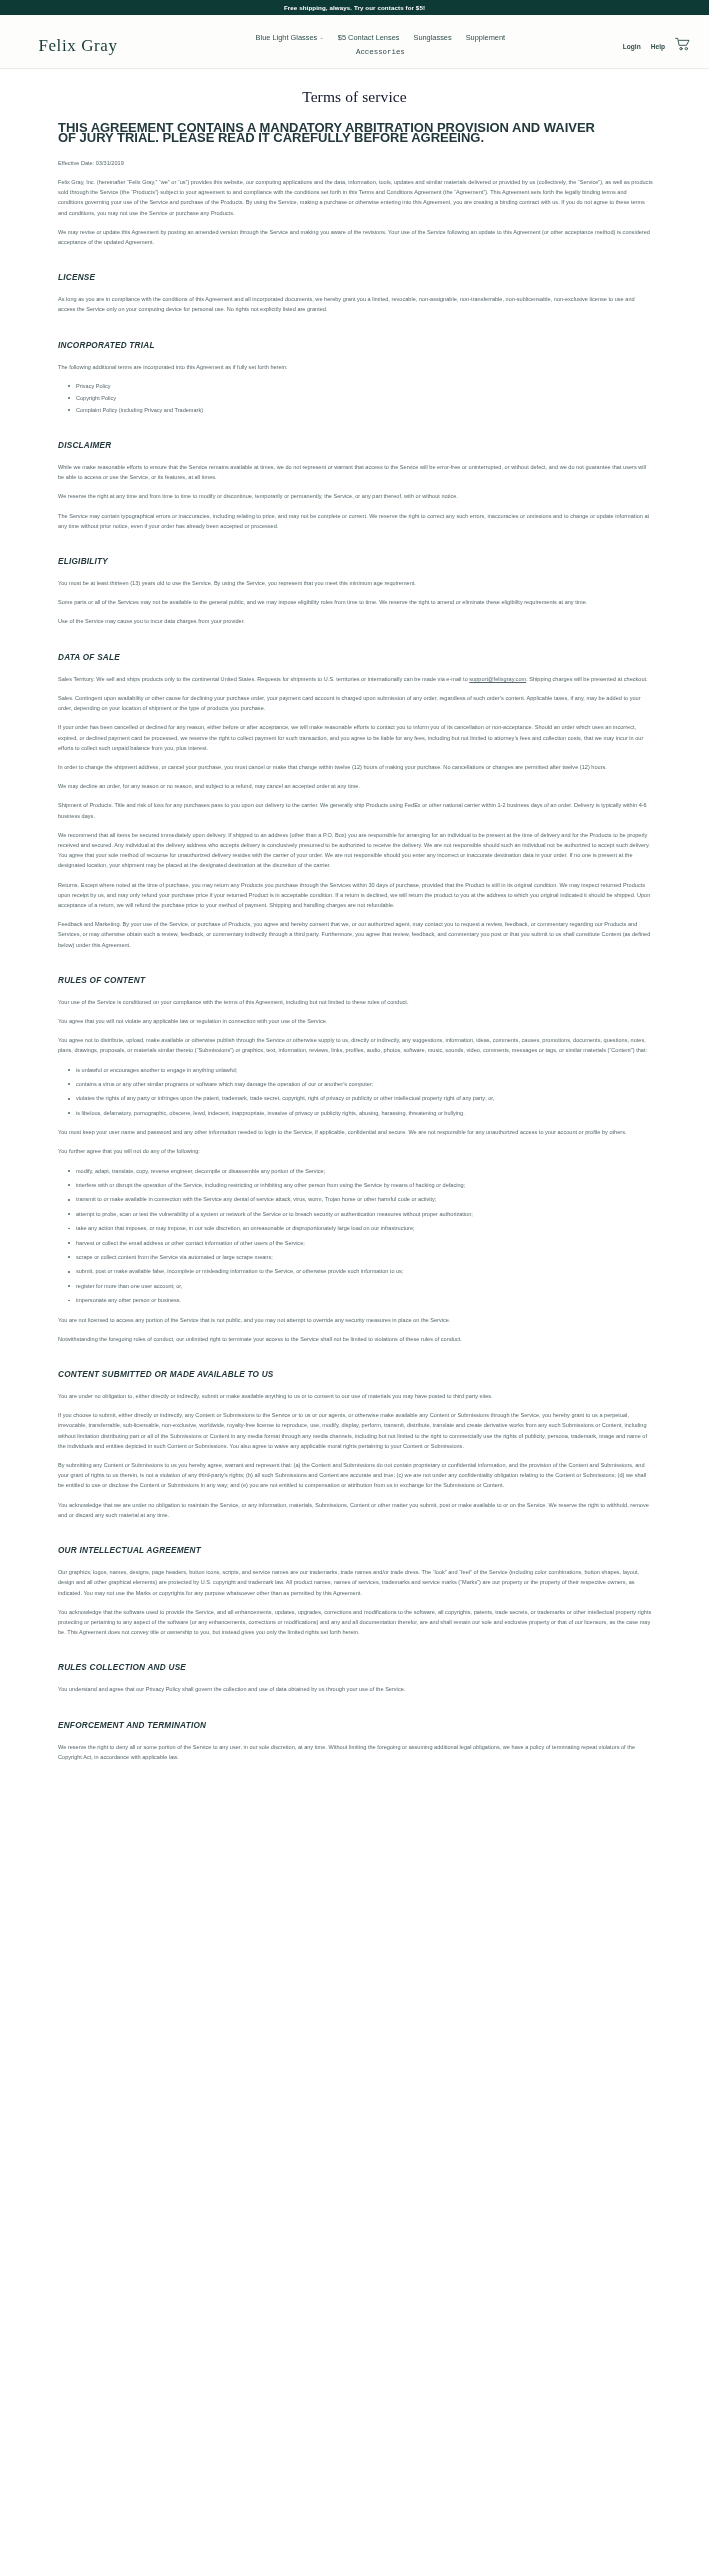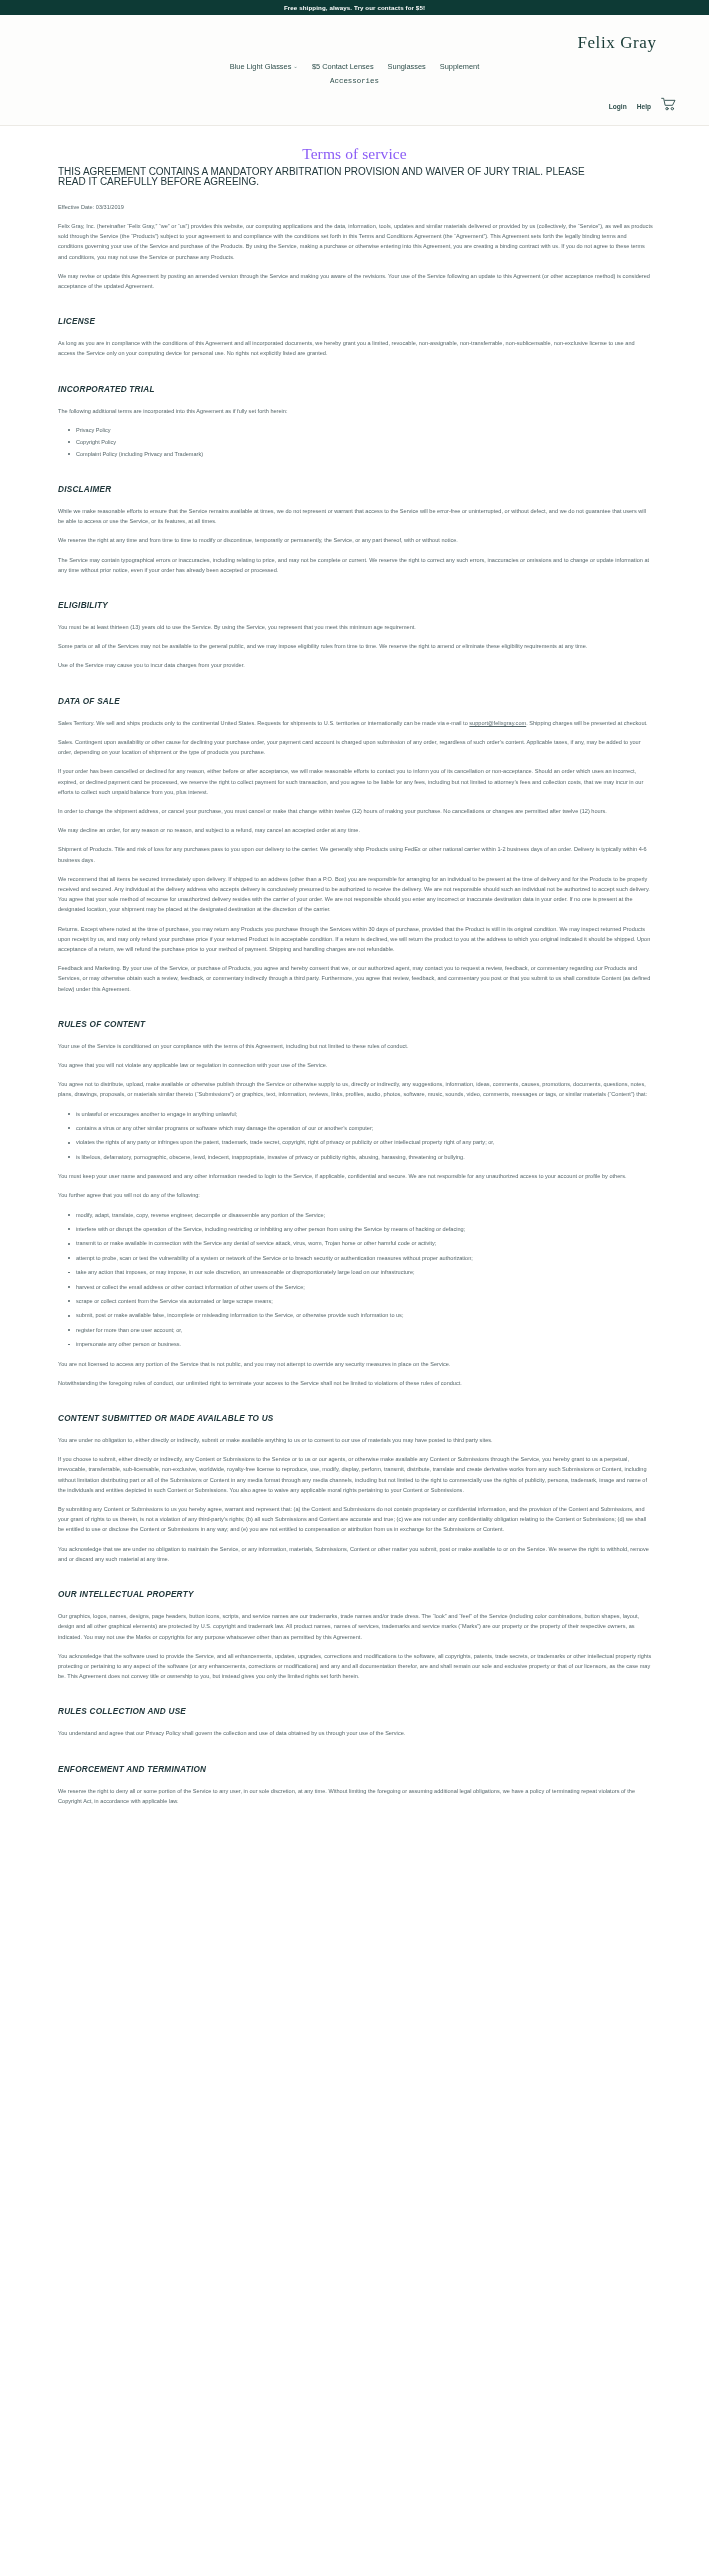--- a/index.html
+++ b/index.html
@@ -22,25 +22,24 @@
     padding: 5px 0 5px;
     height: 15px;
     line-height: 5px;
     font-weight: 600;
   }
 
   
   .site-header {
     background: #fdfdfc;
     border-bottom: 1px solid #eceae5;
-    padding: 9px 32px 10px;
+    padding: 9px 18px 10px;
     display: flex;
-    align-items: flex-end;
+    align-items: center;
     min-height: 48px;
-    flex-direction: column;
   }
   .brand {
     font-family: "Liberation Serif", serif;
     font-size: 17px;
     color: #173a35;
     letter-spacing: .6px;
     white-space: nowrap;
     padding-top: 9px;
     width: 120px;
     text-align: center;
@@ -90,32 +89,32 @@
   .cart-icon { display: block; }
 
   
   .page {
     padding: 0 0 22px;
   }
   .page-title {
     font-family: "Liberation Serif", serif;
     font-size: 15.5px;
     font-weight: 400;
-    color: #8b5cf6;
+    color: #0f172a;
     text-align: center;
-    margin: 19px 0 4px;
+    margin: 19px 0 17px;
     letter-spacing: .1px;
   }
   .content {
     padding: 0 56px 0 58px;
   }
   .lede {
-    font-size: 10px;
+    font-size: 13px;
     line-height: 10.4px;
-    font-weight: 400;
+    font-weight: 700;
     color: #22383c;
     letter-spacing: -.02px;
     margin: 0 0 14px;
     max-width: 540px;
   }
   p.body, .body {
     font-size: 5.55px;
     line-height: 10.2px;
     color: #55666a;
     margin: 0 0 9px;
@@ -265,21 +264,21 @@
     </ul>
     <p class="body">You are not licensed to access any portion of the Service that is not public, and you may not attempt to override any security measures in place on the Service.</p>
     <p class="body">Notwithstanding the foregoing rules of conduct, our unlimited right to terminate your access to the Service shall not be limited to violations of these rules of conduct.</p>
 
     <h2 class="section">CONTENT SUBMITTED OR MADE AVAILABLE TO US</h2>
     <p class="body">You are under no obligation to, either directly or indirectly, submit or make available anything to us or to consent to our use of materials you may have posted to third party sites.</p>
     <p class="body">If you choose to submit, either directly or indirectly, any Content or Submissions to the Service or to us or our agents, or otherwise make available any Content or Submissions through the Service, you hereby grant to us a perpetual, irrevocable, transferrable, sub-licensable, non-exclusive, worldwide, royalty-free license to reproduce, use, modify, display, perform, transmit, distribute, translate and create derivative works from any such Submissions or Content, including without limitation distributing part or all of the Submissions or Content in any media format through any media channels, including but not limited to the right to commercially use the rights of publicity, persona, trademark, image and name of the individuals and entities depicted in such Content or Submissions. You also agree to waive any applicable moral rights pertaining to your Content or Submissions.</p>
     <p class="body">By submitting any Content or Submissions to us you hereby agree, warrant and represent that: (a) the Content and Submissions do not contain proprietary or confidential information, and the provision of the Content and Submissions, and your grant of rights to us therein, is not a violation of any third-party’s rights; (b) all such Submissions and Content are accurate and true; (c) we are not under any confidentiality obligation relating to the Content or Submissions; (d) we shall be entitled to use or disclose the Content or Submissions in any way; and (e) you are not entitled to compensation or attribution from us in exchange for the Submissions or Content.</p>
     <p class="body">You acknowledge that we are under no obligation to maintain the Service, or any information, materials, Submissions, Content or other matter you submit, post or make available to or on the Service. We reserve the right to withhold, remove and or discard any such material at any time.</p>
 
-    <h2 class="section">OUR INTELLECTUAL PROPERTY</h2>
+    <h2 class="section">OUR INTELLECTUAL AGREEMENT</h2>
     <p class="body">Our graphics, logos, names, designs, page headers, button icons, scripts, and service names are our trademarks, trade names and/or trade dress. The “look” and “feel” of the Service (including color combinations, button shapes, layout, design and all other graphical elements) are protected by U.S. copyright and trademark law. All product names, names of services, trademarks and service marks (“Marks”) are our property or the property of their respective owners, as indicated. You may not use the Marks or copyrights for any purpose whatsoever other than as permitted by this Agreement.</p>
     <p class="body">You acknowledge that the software used to provide the Service, and all enhancements, updates, upgrades, corrections and modifications to the software, all copyrights, patents, trade secrets, or trademarks or other intellectual property rights protecting or pertaining to any aspect of the software (or any enhancements, corrections or modifications) and any and all documentation therefor, are and shall remain our sole and exclusive property or that of our licensors, as the case may be. This Agreement does not convey title or ownership to you, but instead gives you only the limited rights set forth herein.</p>
 
     <h2 class="section">RULES COLLECTION AND USE</h2>
     <p class="body">You understand and agree that our Privacy Policy shall govern the collection and use of data obtained by us through your use of the Service.</p>
 
     <h2 class="section">ENFORCEMENT AND TERMINATION</h2>
     <p class="body">We reserve the right to deny all or some portion of the Service to any user, in our sole discretion, at any time. Without limiting the foregoing or assuming additional legal obligations, we have a policy of terminating repeat violators of the Copyright Act, in accordance with applicable law.</p>
 
   </div>

